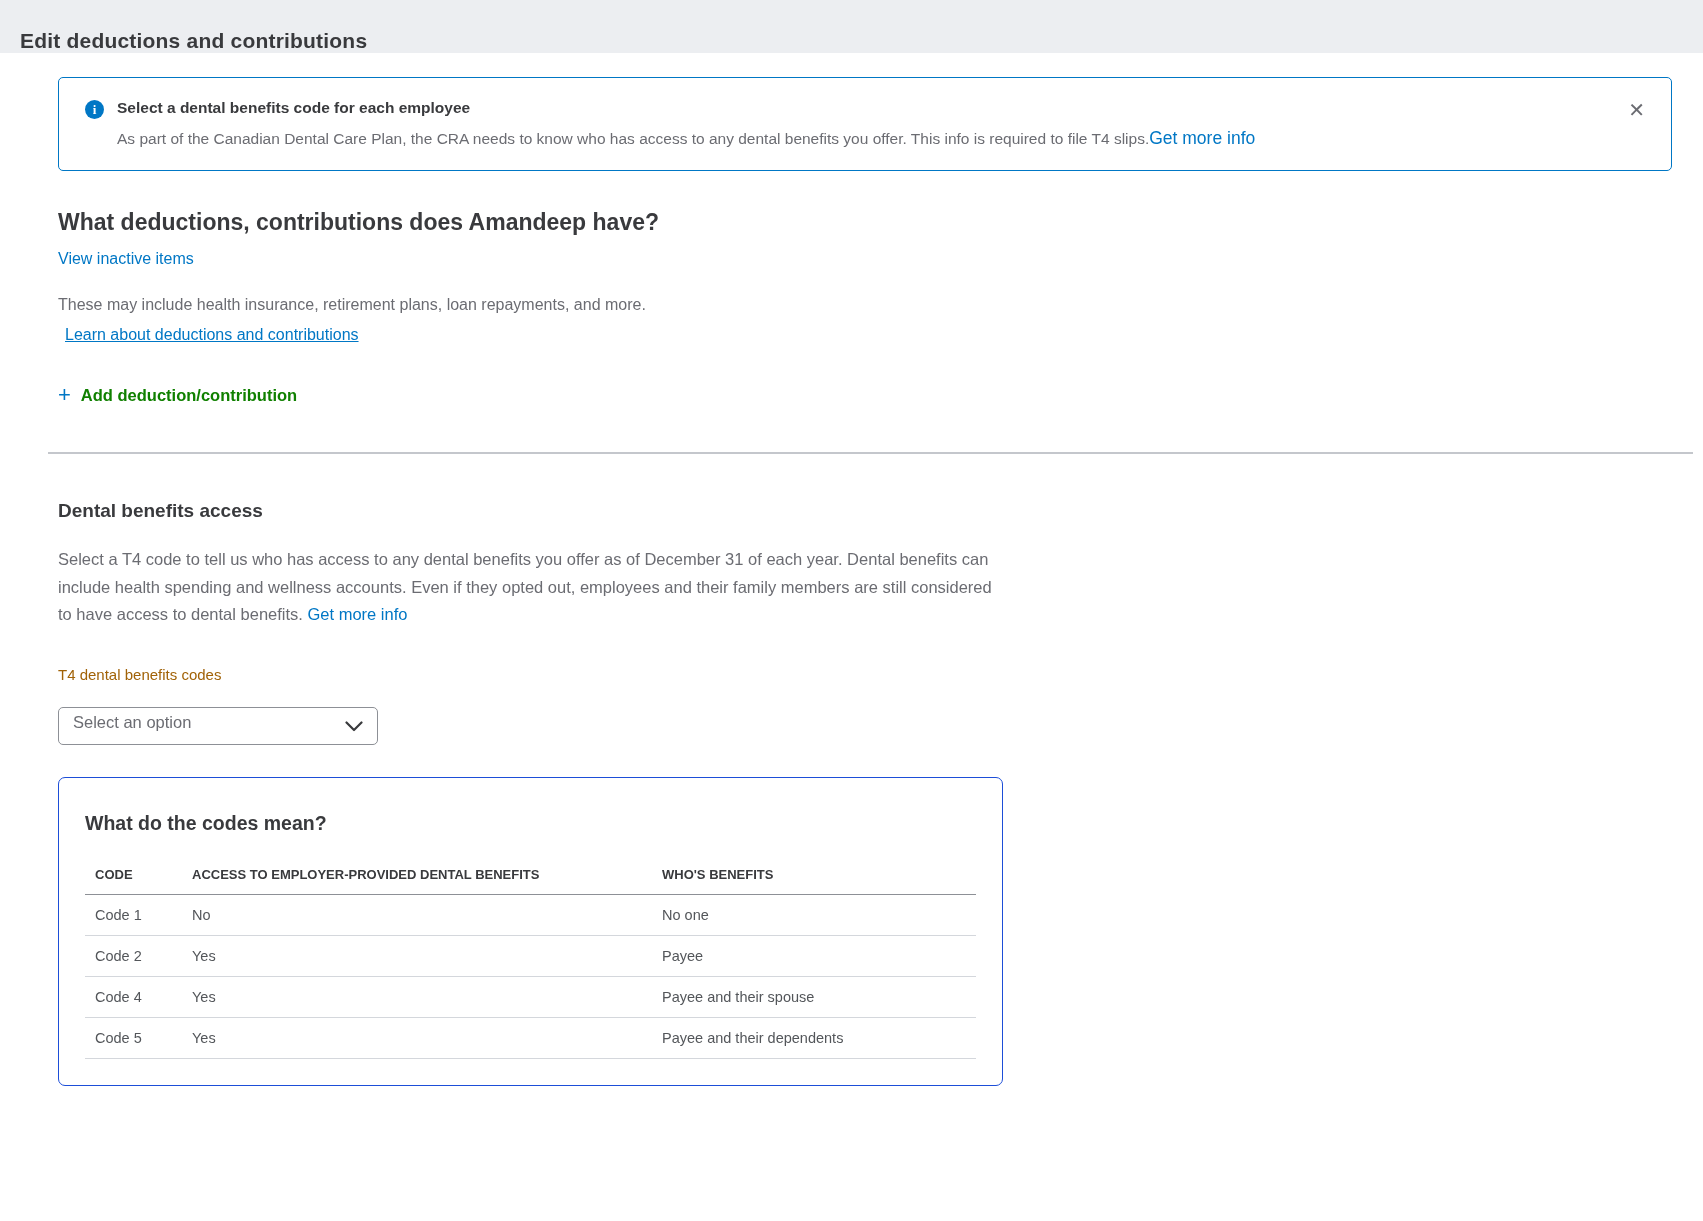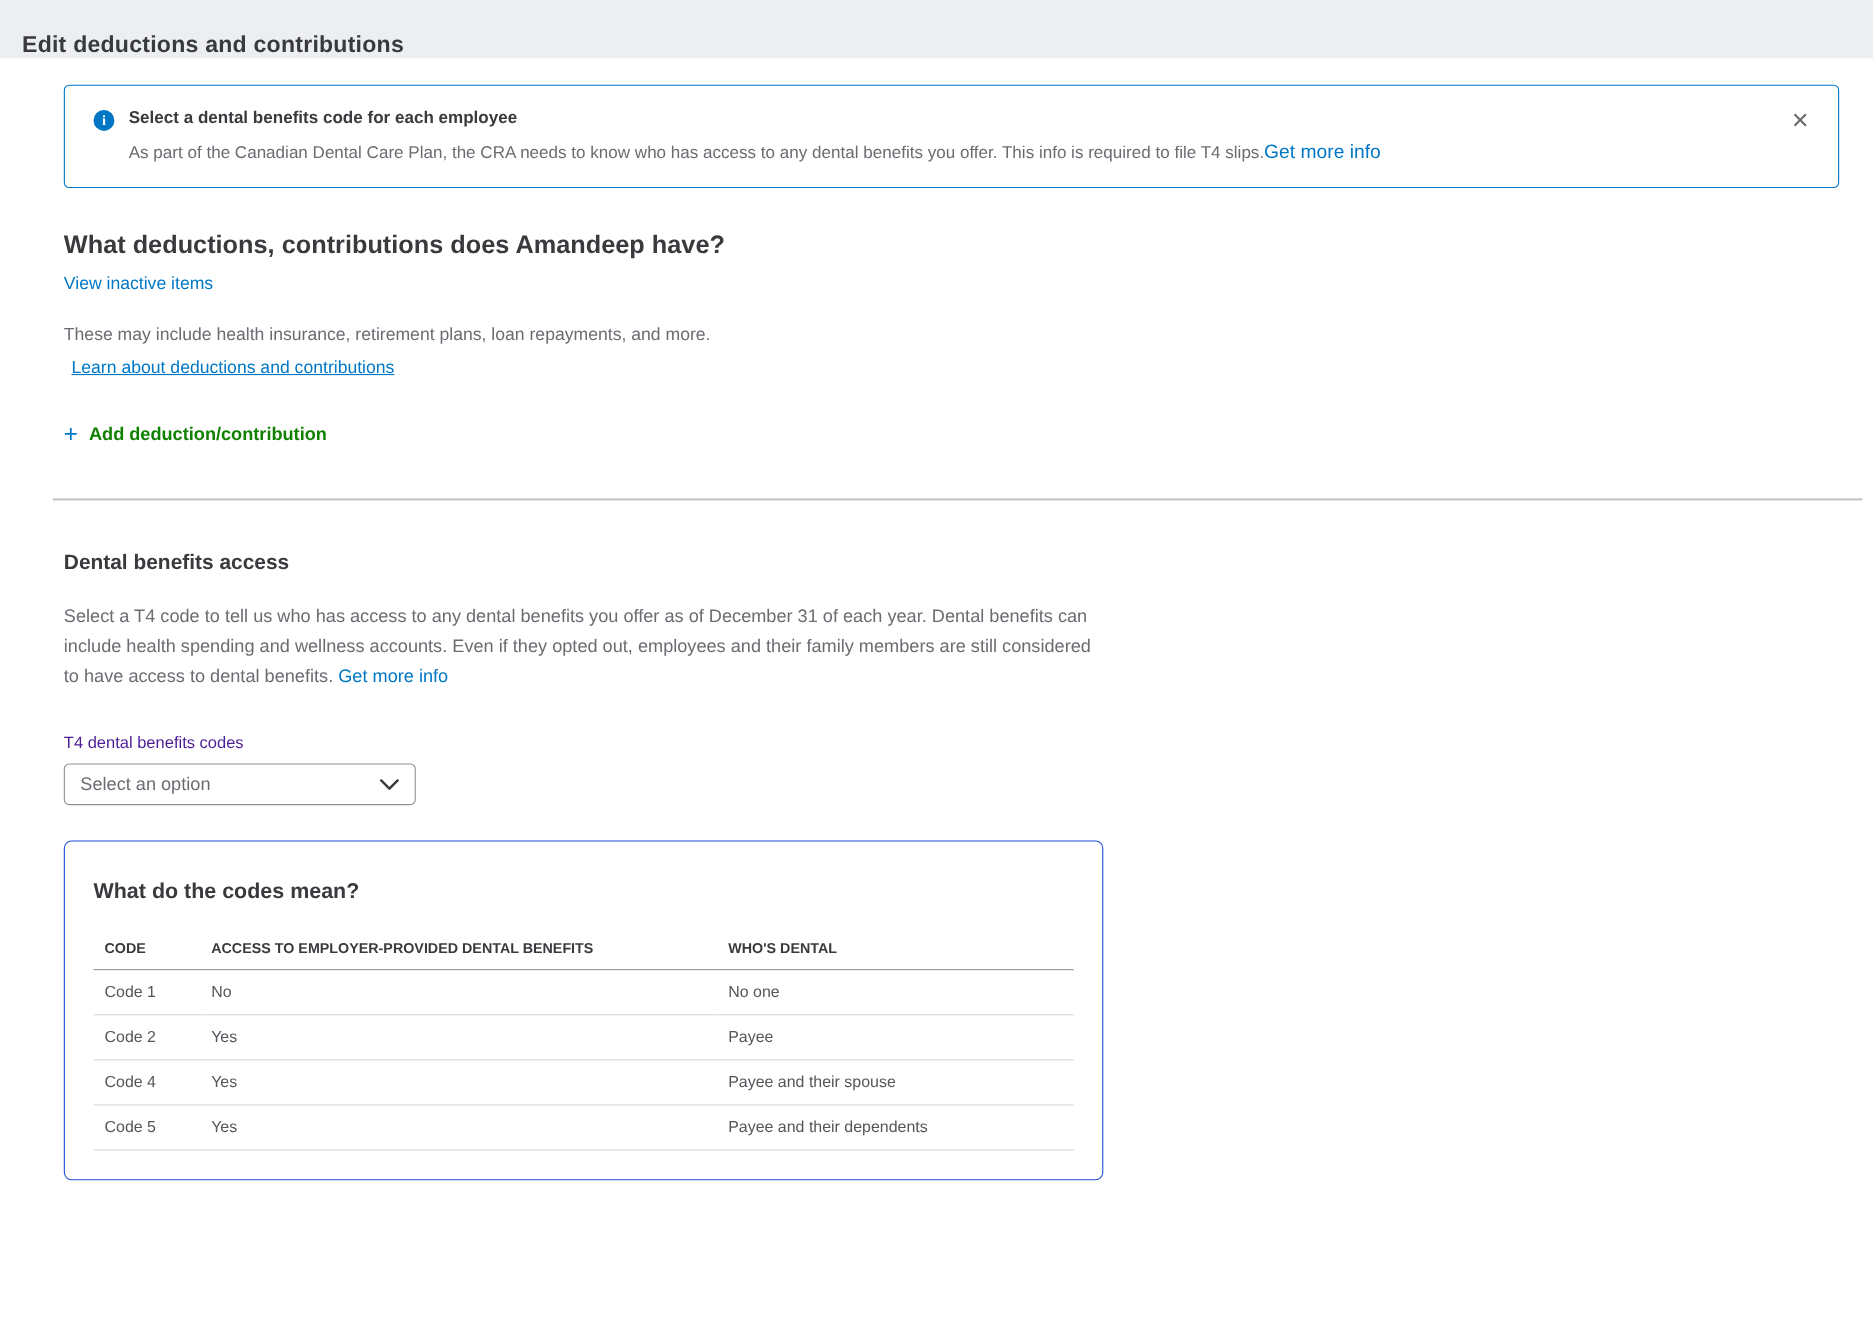--- a/index.html
+++ b/index.html
@@ -86,29 +86,29 @@
     border: none; border-top: 2px solid #C4C7CC;
   }
   .dental-title { margin-top: 46px; }
   .dental-desc {
     margin-top: 24px; max-width: 950px;
     font-size: 16.5px; color: #6B6C72; line-height: 1.65;
   }
   .more-info-link { color: #0077C5; text-decoration: none; cursor: pointer; }
   .field-label {
     margin-top: 38px;
-    font-size: 15px; color: #4c1d95;
+    font-size: 15px; color: #a16207;
   }
   .select-box {
-    margin-top: 10px;
+    margin-top: 24px;
     width: 320px; height: 38px;
     border: 1px solid #8D9096; border-radius: 5px;
     background: #fff;
-    display: flex; align-items: center; justify-content: space-between;
-    padding: 0 14px;
+    display: flex; align-items: flex-end; justify-content: space-between;
+    padding: 12px 14px;
     cursor: pointer;
   }
   .select-placeholder { font-size: 16.5px; color: #6B6C72; }
   .chevron-icon { display: flex; align-items: center; }
   
   .codes-card {
     margin-top: 32px; margin-bottom: 45px;
     width: 945px;
     border: 1px solid #1d4ed8; border-radius: 7px;
     padding: 34px 26px 26px 26px;
@@ -181,21 +181,21 @@
     </span>
   </div>
 
   <section class="codes-card">
     <h4 class="codes-title">What do the codes mean?</h4>
     <table class="codes-table">
       <thead>
         <tr>
           <th class="col-code">CODE</th>
           <th class="col-access">ACCESS TO EMPLOYER-PROVIDED DENTAL BENEFITS</th>
-          <th>WHO'S DENTAL</th>
+          <th>WHO'S BENEFITS</th>
         </tr>
       </thead>
       <tbody>
           <tr>
             <td>Code 1</td>
             <td>No</td>
             <td>No one</td>
           </tr>
           <tr>
             <td>Code 2</td>

